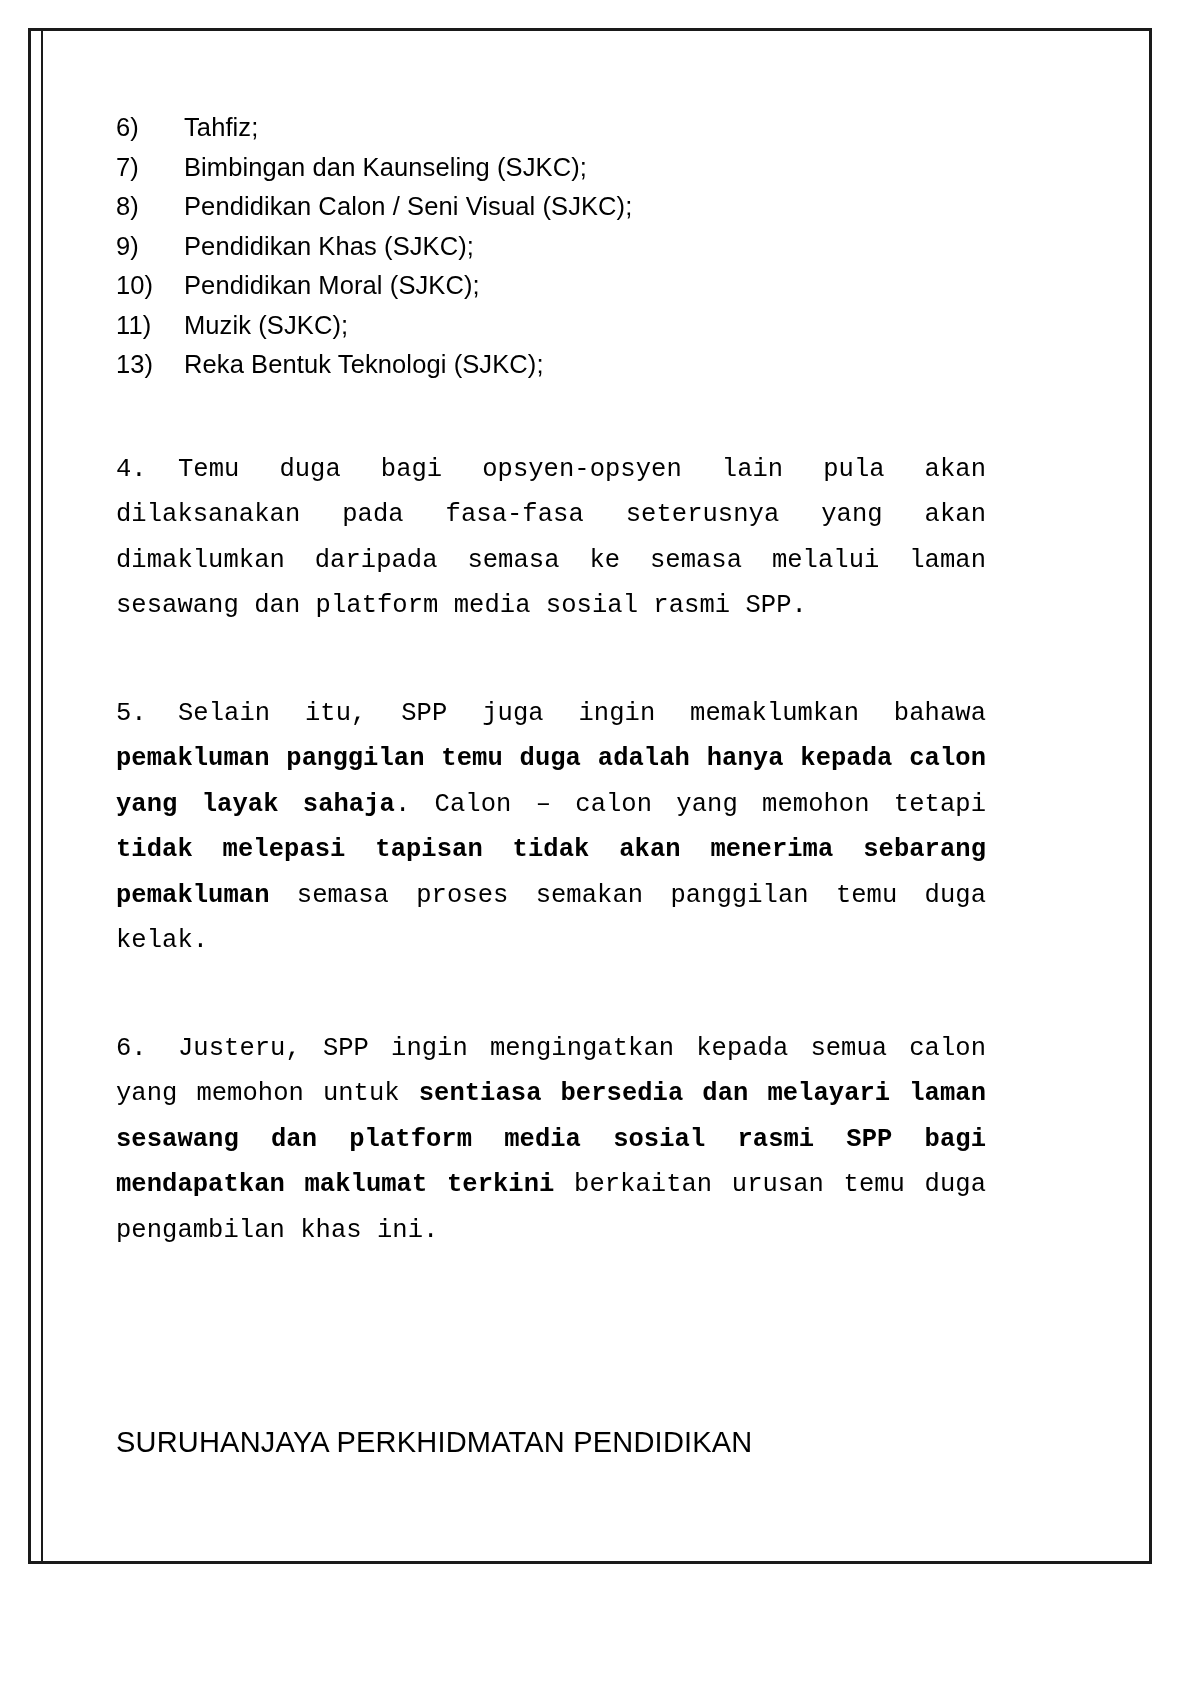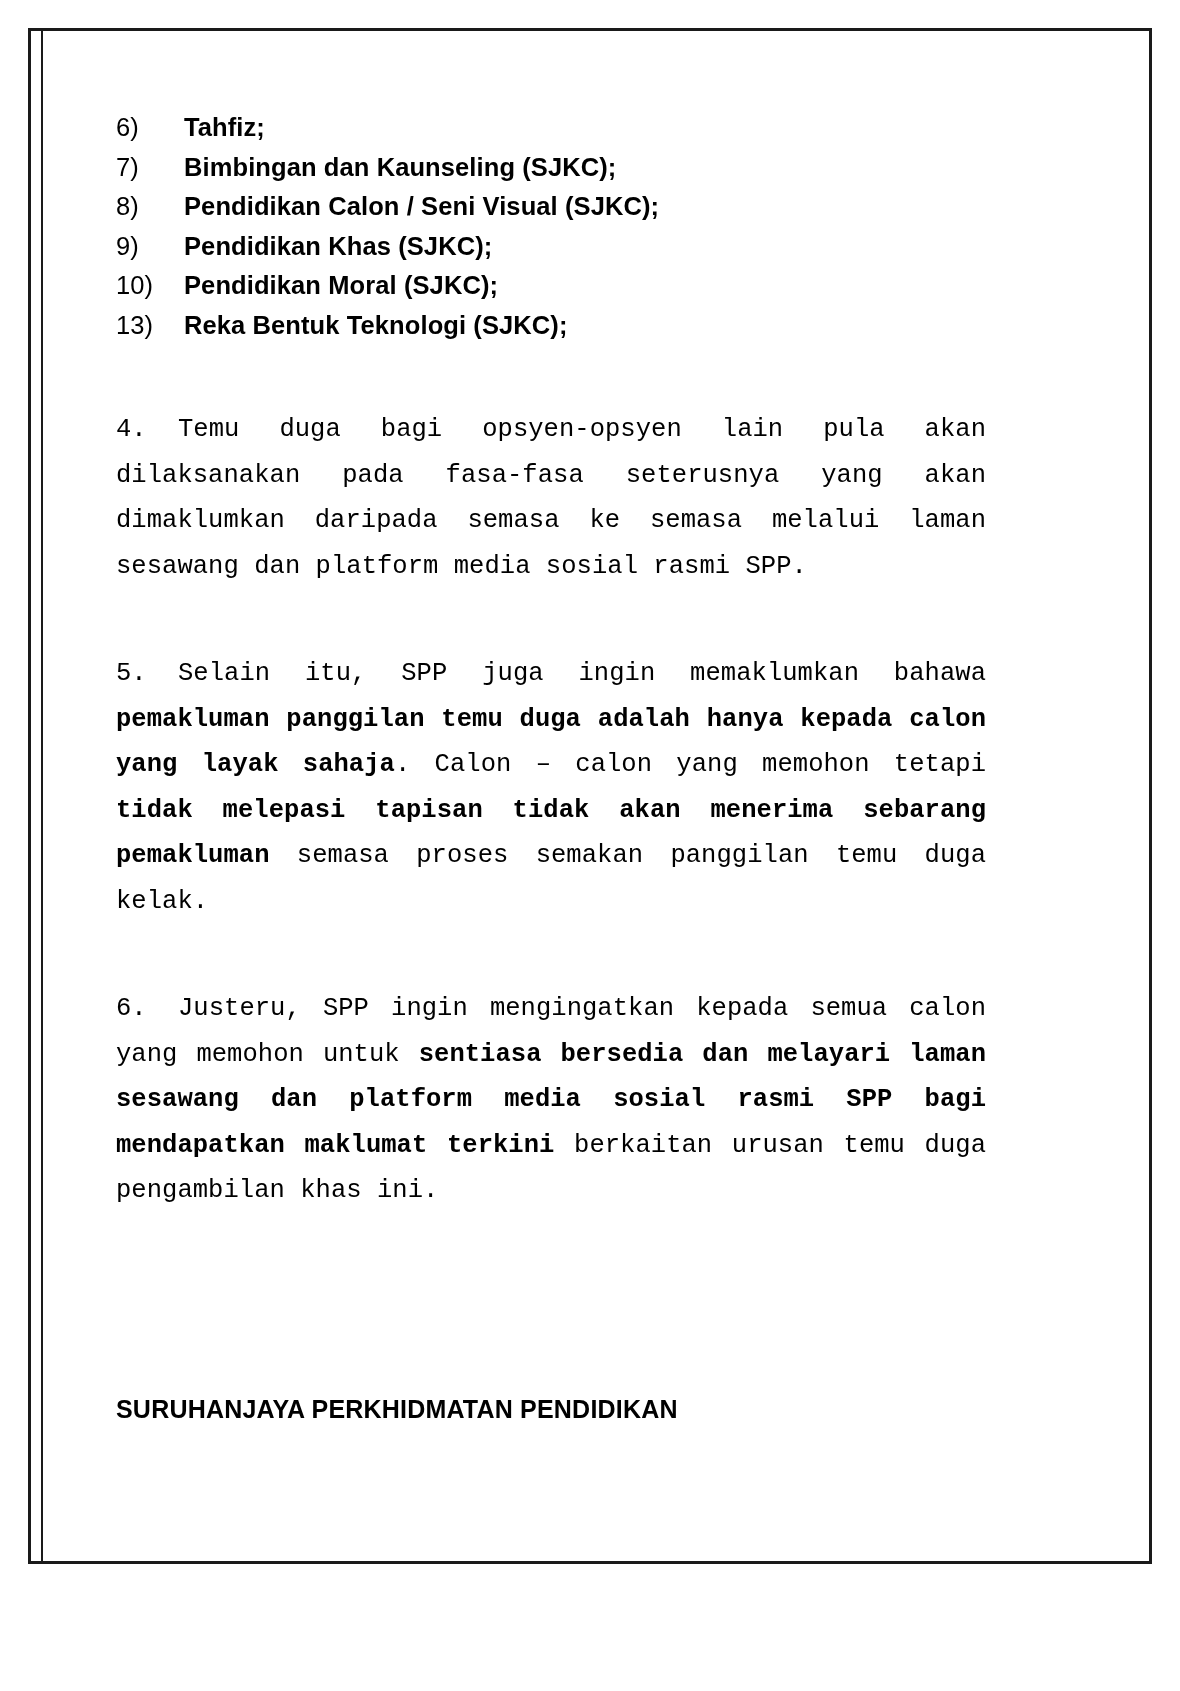--- a/index.html
+++ b/index.html
@@ -61,21 +61,20 @@
     letter-spacing: 0.1px;
   }
   .opt-num {
     width: 68px;
     flex: 0 0 68px;
     white-space: pre;
   }
   .opt-text {
     flex: 1 1 auto;
     white-space: pre;
-    font-weight: bold;
   }
 
   
   .para {
     font-size: 25.5px;
     line-height: 45.5px;
     text-align: justify;
     text-justify: inter-word;
     margin: 0;
     letter-spacing: 0.05px;
@@ -83,24 +82,24 @@
   }
   .para-spacer-lg { height: 62px; }
   .para .lead-num {
     display: inline-block;
     width: 62px;
   }
   b, strong { font-weight: bold; }
 
   
   .footer {
-    margin-top: 16px;
-    font-size: 25px;
+    margin-top: 10px;
+    font-size: 29px;
     line-height: 42px;
-    font-weight: bold;
+    font-weight: normal;
     letter-spacing: 0.2px;
   }
   .footer-line { white-space: pre; }
 </style>
 </head>
 <body>
 
 <div class="page">
 
   <div class="page-border-outer"></div>
@@ -123,20 +122,24 @@
       </li>
       <li class="opt-item">
         <span class="opt-num">9)</span>
         <span class="opt-text">Pendidikan Khas (SJKC);</span>
       </li>
       <li class="opt-item">
         <span class="opt-num">10)</span>
         <span class="opt-text">Pendidikan Moral (SJKC);</span>
       </li>
       <li class="opt-item">
+        <span class="opt-num">11)</span>
+        <span class="opt-text">Muzik (SJKC);</span>
+      </li>
+      <li class="opt-item">
         <span class="opt-num">13)</span>
         <span class="opt-text">Reka Bentuk Teknologi (SJKC);</span>
       </li>
     </ul>
 
     <div class="para-spacer-lg"></div>
 
     <p class="para"><span class="lead-num">4.</span><span>Temu duga bagi opsyen-opsyen lain pula akan dilaksanakan pada fasa-fasa seterusnya yang akan dimaklumkan daripada semasa ke semasa melalui laman sesawang dan platform media sosial rasmi SPP.</span></p>
 
     <div class="para-spacer-lg"></div>

